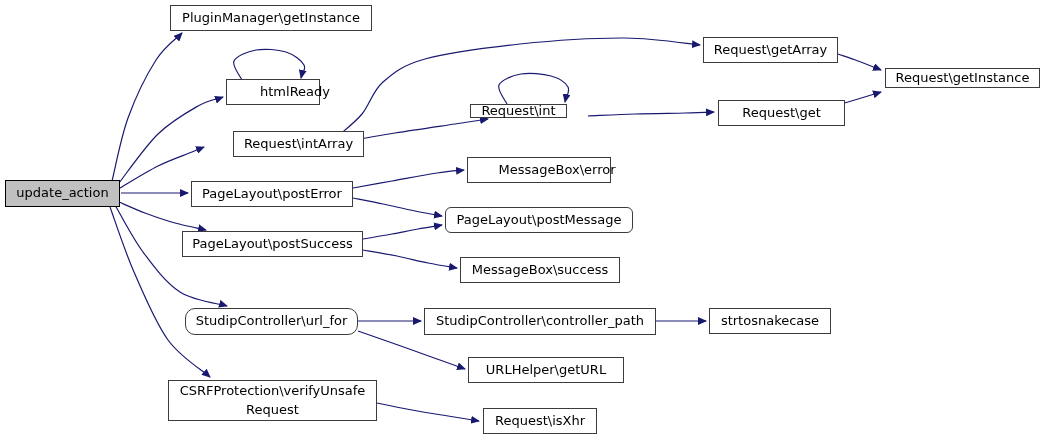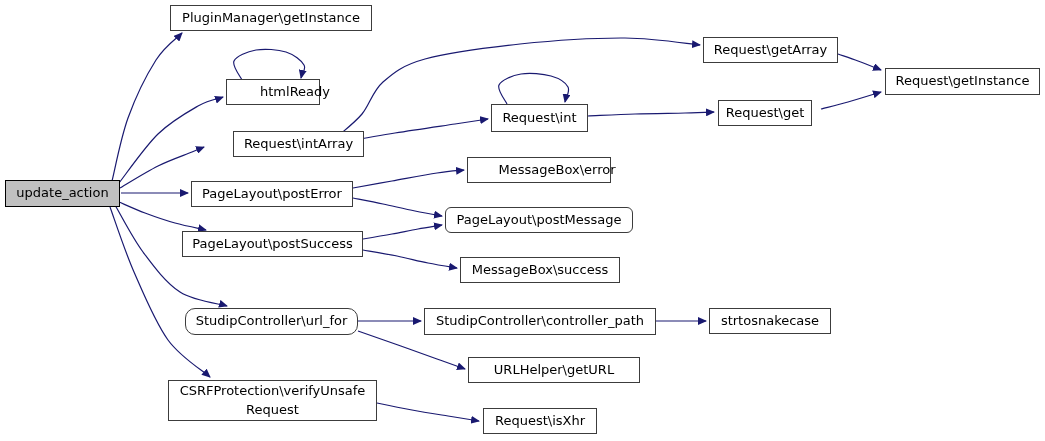--- a/index.html
+++ b/index.html
@@ -85,23 +85,23 @@
 <div class="node root" style="left: 5px; top: 180px; width: 115px; height: 27px;">update_action</div>
     <div class="node" style="left: 170px; top: 5px; width: 202px; height: 26px;">PluginManager\getInstance</div>
     <div class="node" style="left: 226px; top: 79px; width: 94px; height: 26px; padding-left: 44px;">htmlReady</div>
     <div class="node" style="left: 207px; top: 131px; width: 131px; height: 26px; margin-left: 26px;">Request\intArray</div>
     <div class="node" style="left: 191px; top: 181px; width: 162px; height: 26px;">PageLayout\postError</div>
     <div class="node" style="left: 182px; top: 231px; width: 181px; height: 26px;">PageLayout\postSuccess</div>
     <div class="node" style="left: 185px; top: 308px; width: 173px; height: 27px; border-radius: 10px;">StudipController\url_for</div>
     <div class="node" style="left: 168px; top: 380px; width: 209px; height: 41px;">CSRFProtection\verifyUnsafe
 Request</div>
     <div class="node" style="left: 703px; top: 37px; width: 135px; height: 26px;">Request\getArray</div>
-    <div class="node" style="left: 491px; top: 104px; width: 97px; height: 28px;">Request\int</div>
-    <div class="node" style="left: 718px; top: 100px; width: 94px; height: 26px;">Request\get</div>
-    <div class="node" style="left: 885px; top: 68px; width: 155px; height: 27px;">Request\getInstance</div>
+    <div class="node" style="left: 470px; top: 104px; width: 97px; height: 14px;">Request\int</div>
+    <div class="node" style="left: 718px; top: 100px; width: 127px; height: 26px;">Request\get</div>
+    <div class="node" style="left: 885px; top: 68px; width: 155px; height: 20px;">Request\getInstance</div>
     <div class="node" style="left: 467px; top: 157px; width: 144px; height: 26px; padding-left: 36px;">MessageBox\error</div>
     <div class="node" style="left: 445px; top: 207px; width: 188px; height: 26px; border-radius: 6px;">PageLayout\postMessage</div>
     <div class="node" style="left: 460px; top: 257px; width: 160px; height: 26px;">MessageBox\success</div>
     <div class="node" style="left: 424px; top: 308px; width: 232px; height: 27px;">StudipController\controller_path</div>
     <div class="node" style="left: 709px; top: 308px; width: 122px; height: 26px;">strtosnakecase</div>
-    <div class="node" style="left: 468px; top: 357px; width: 172px; height: 26px;">URLHelper\getURL</div>
+    <div class="node" style="left: 468px; top: 357px; width: 156px; height: 26px;">URLHelper\getURL</div>
     <div class="node" style="left: 483px; top: 408px; width: 114px; height: 26px;">Request\isXhr</div>
   </div>
 
 </body></html>

